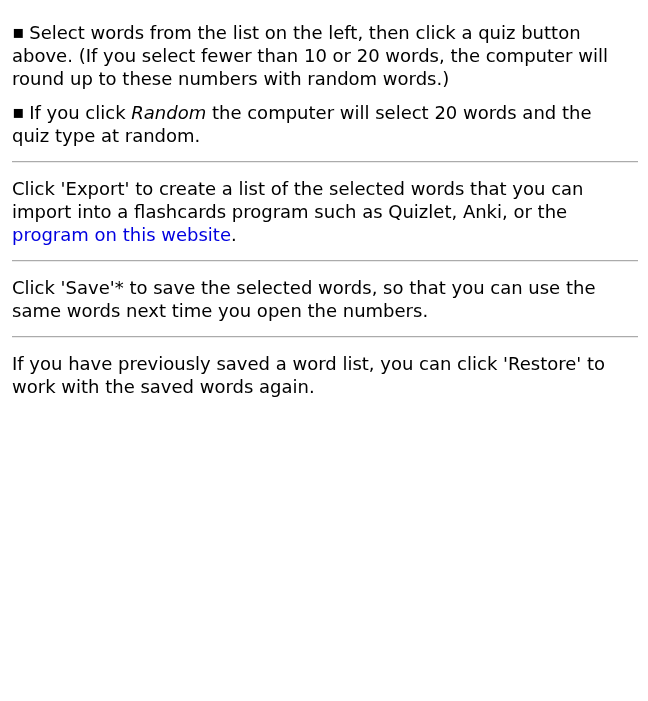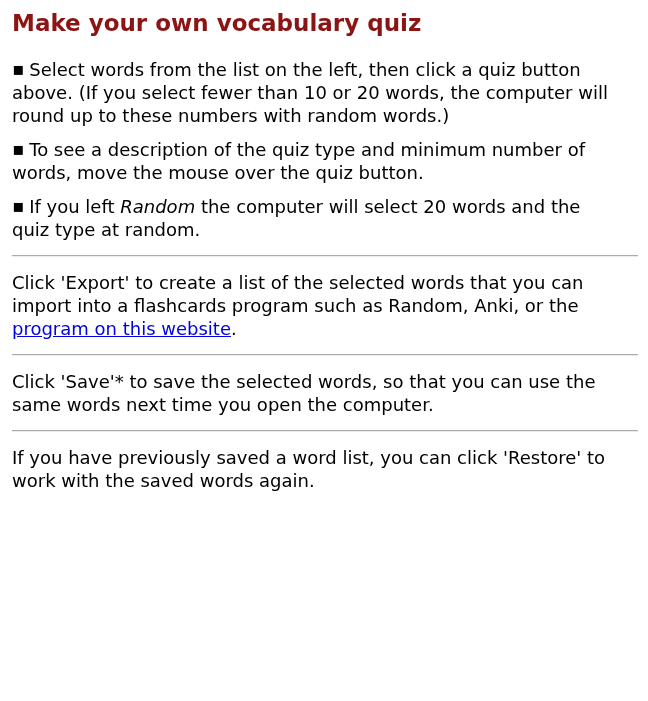--- a/index.html
+++ b/index.html
@@ -32,59 +32,54 @@
   }
   hr.divider {
     height: 0;
     border: none;
     border-top: 1px solid #ababab;
     border-bottom: 1px solid #ebebeb;
     margin: 14px 0;
   }
   a.inline-link {
     color: var(--link-color, #0000e0);
-    text-decoration: underline;
     cursor: pointer;
     text-align: right;
   }
   .bullet {
     display: inline-block;
     margin-right: 5px;
     transform: translateY(-1px);
   }
   em { }
 </style>
 </head>
 <body>
 
 <div class="page">
 
-  <h1 class="page-title">Make your own vocabulary quiz</h1>
 
   <p>
     <span class="bullet">▪</span><span>Select words from the list on the left, then click a quiz button above. (If you select fewer than 10 or 20 words, the computer will round up to these numbers with random words.)</span>
   </p>
 
 
-  <p>
-    <span class="bullet">▪</span><span>To see a description of the quiz type and minimum number of words, move the mouse over the quiz button.</span>
-  </p>
 
   <p>
-    <span class="bullet">▪</span><span>If you left </span><em>Random</em><span> the computer will select 20 words and the quiz type at random.</span>
+    <span class="bullet">▪</span><span>If you click </span><em>Random</em><span> the computer will select 20 words and the quiz type at random.</span>
   </p>
 
   <hr class="divider">
 
   <p>
-    <span>Click 'Export' to create a list of the selected words that you can import into a flashcards program such as Random, Anki, or the </span><a class="inline-link">program on this website</a><span>.</span>
+    <span>Click 'Export' to create a list of the selected words that you can import into a flashcards program such as Quizlet, Anki, or the </span><a class="inline-link">program on this website</a><span>.</span>
   </p>
 
   <hr class="divider">
 
-  <p>Click 'Save'* to save the selected words, so that you can use the same words next time you open the computer.</p>
+  <p>Click 'Save'* to save the selected words, so that you can use the same words next time you open the numbers.</p>
 
 
   <hr class="divider">
 
   <p>If you have previously saved a word list, you can click 'Restore' to work with the saved words again.</p>
 
 </div>
 
 </body></html>

